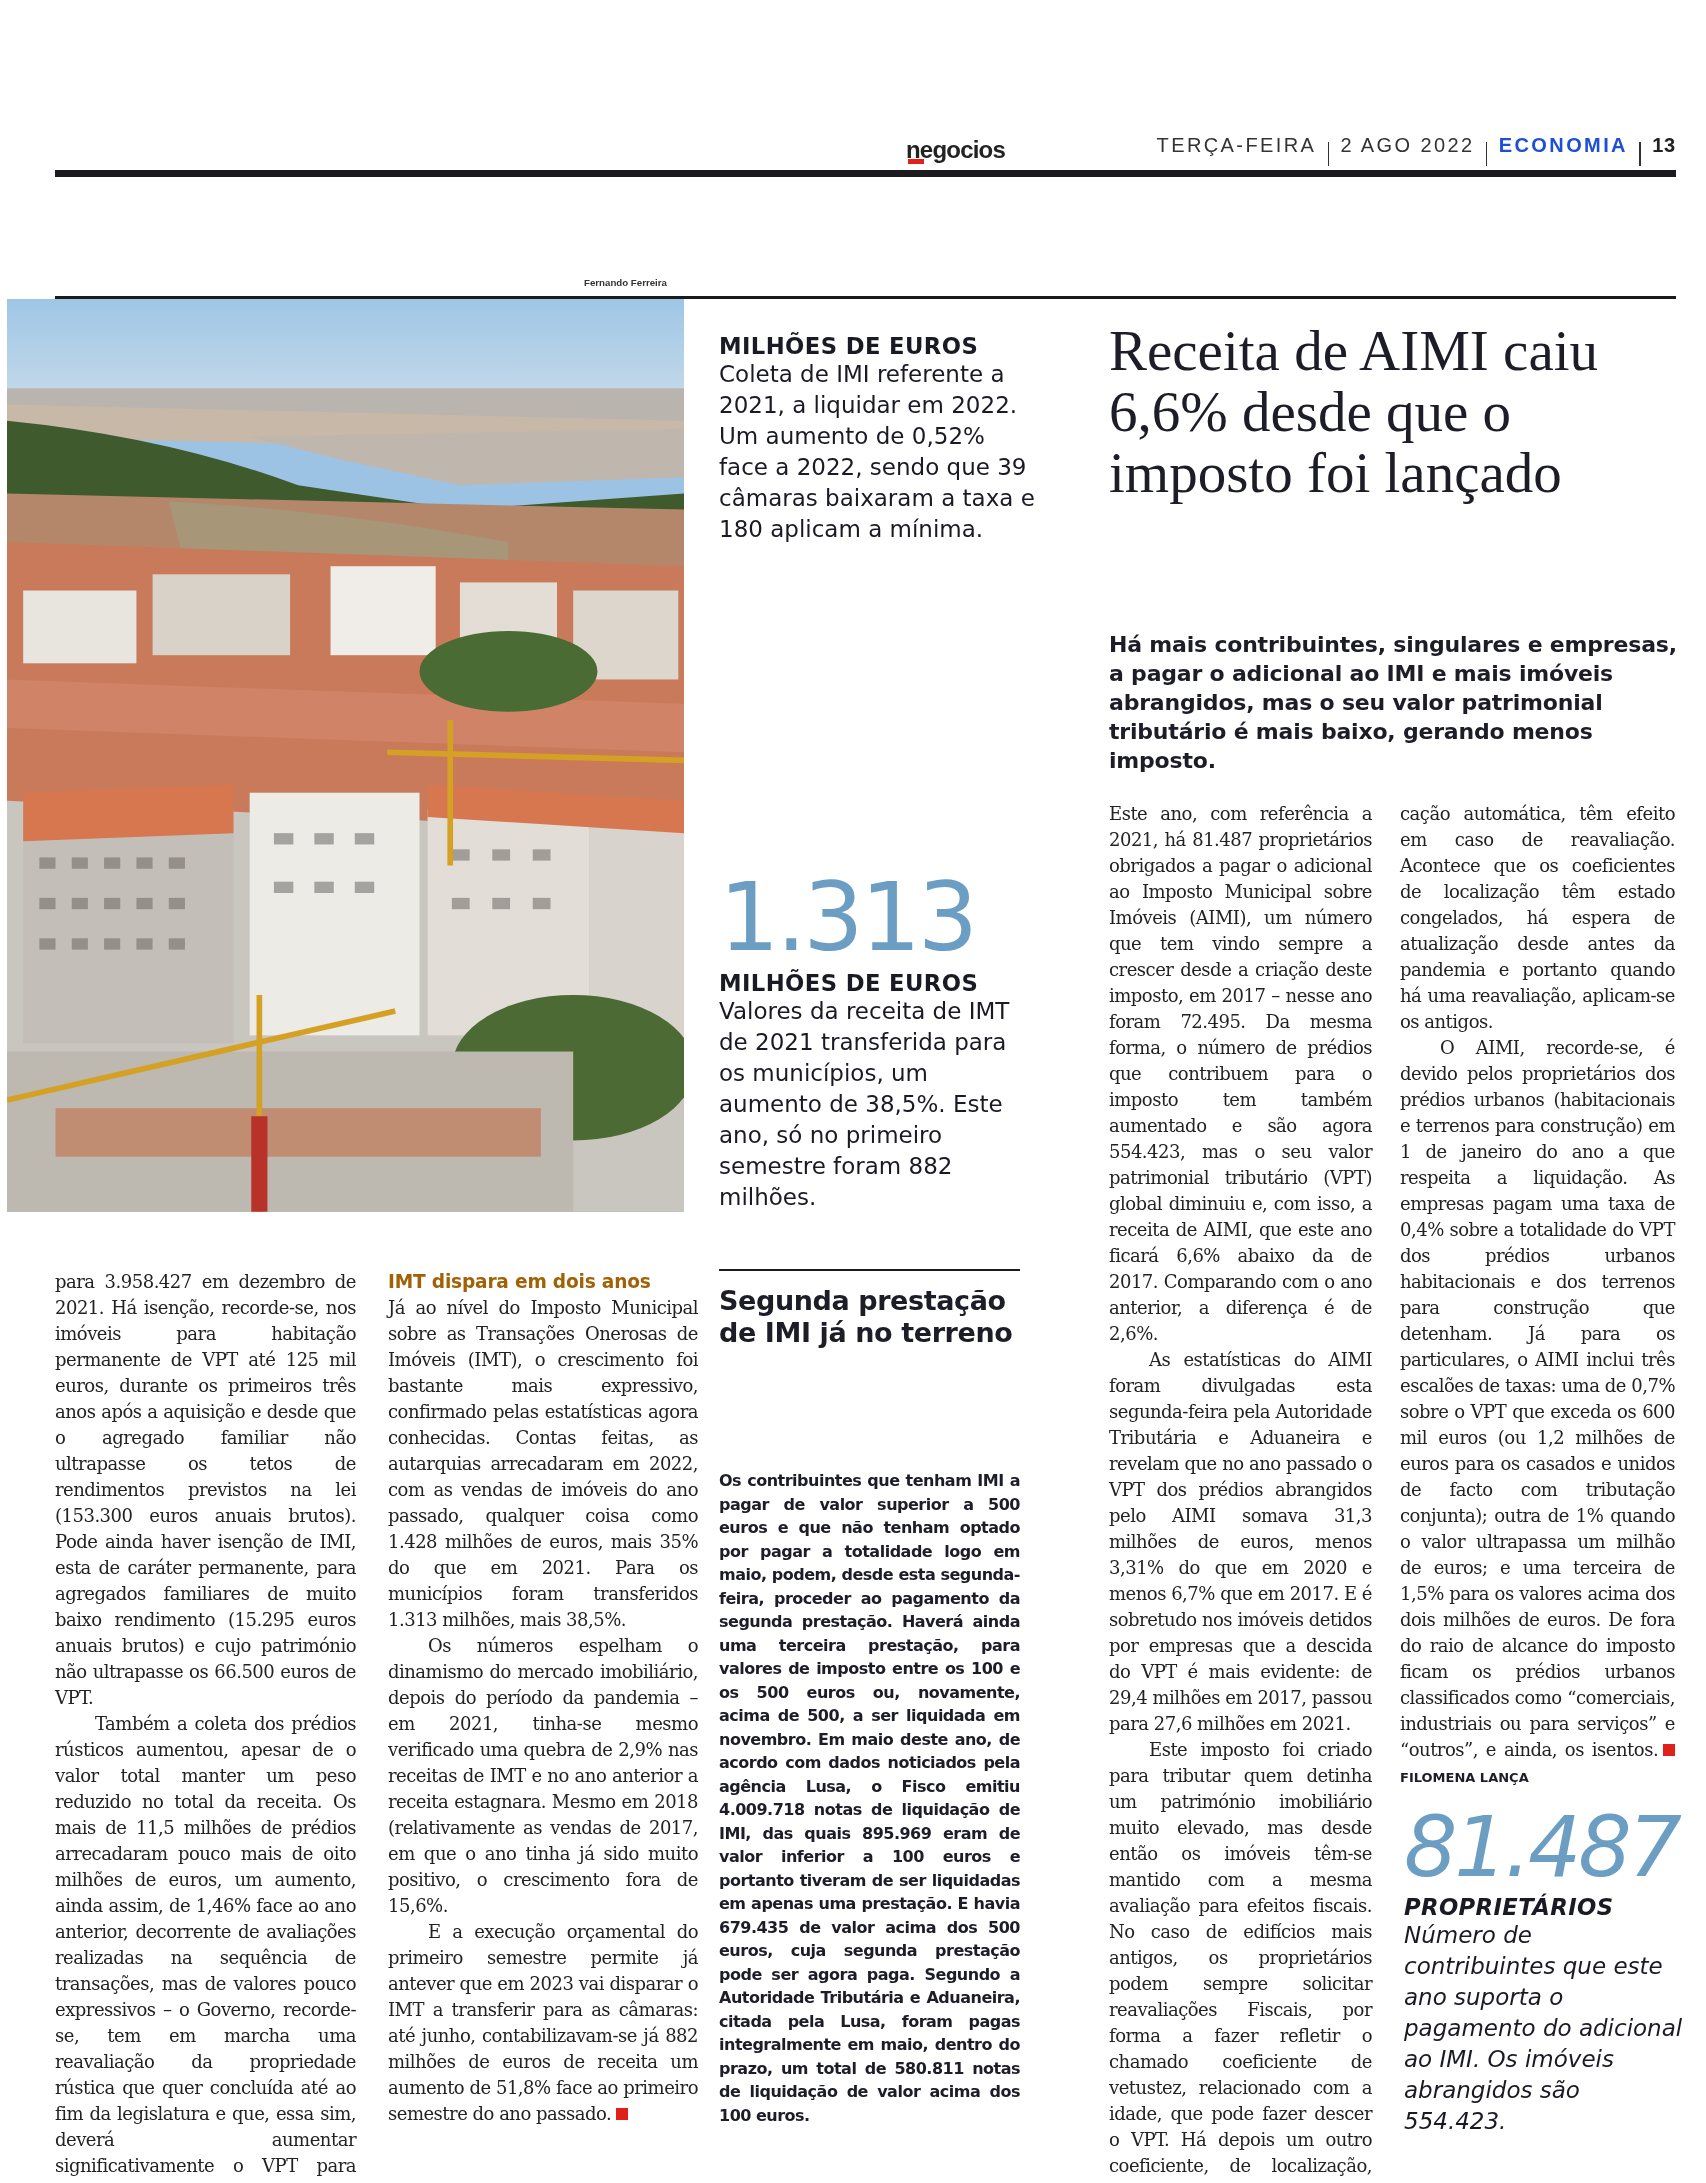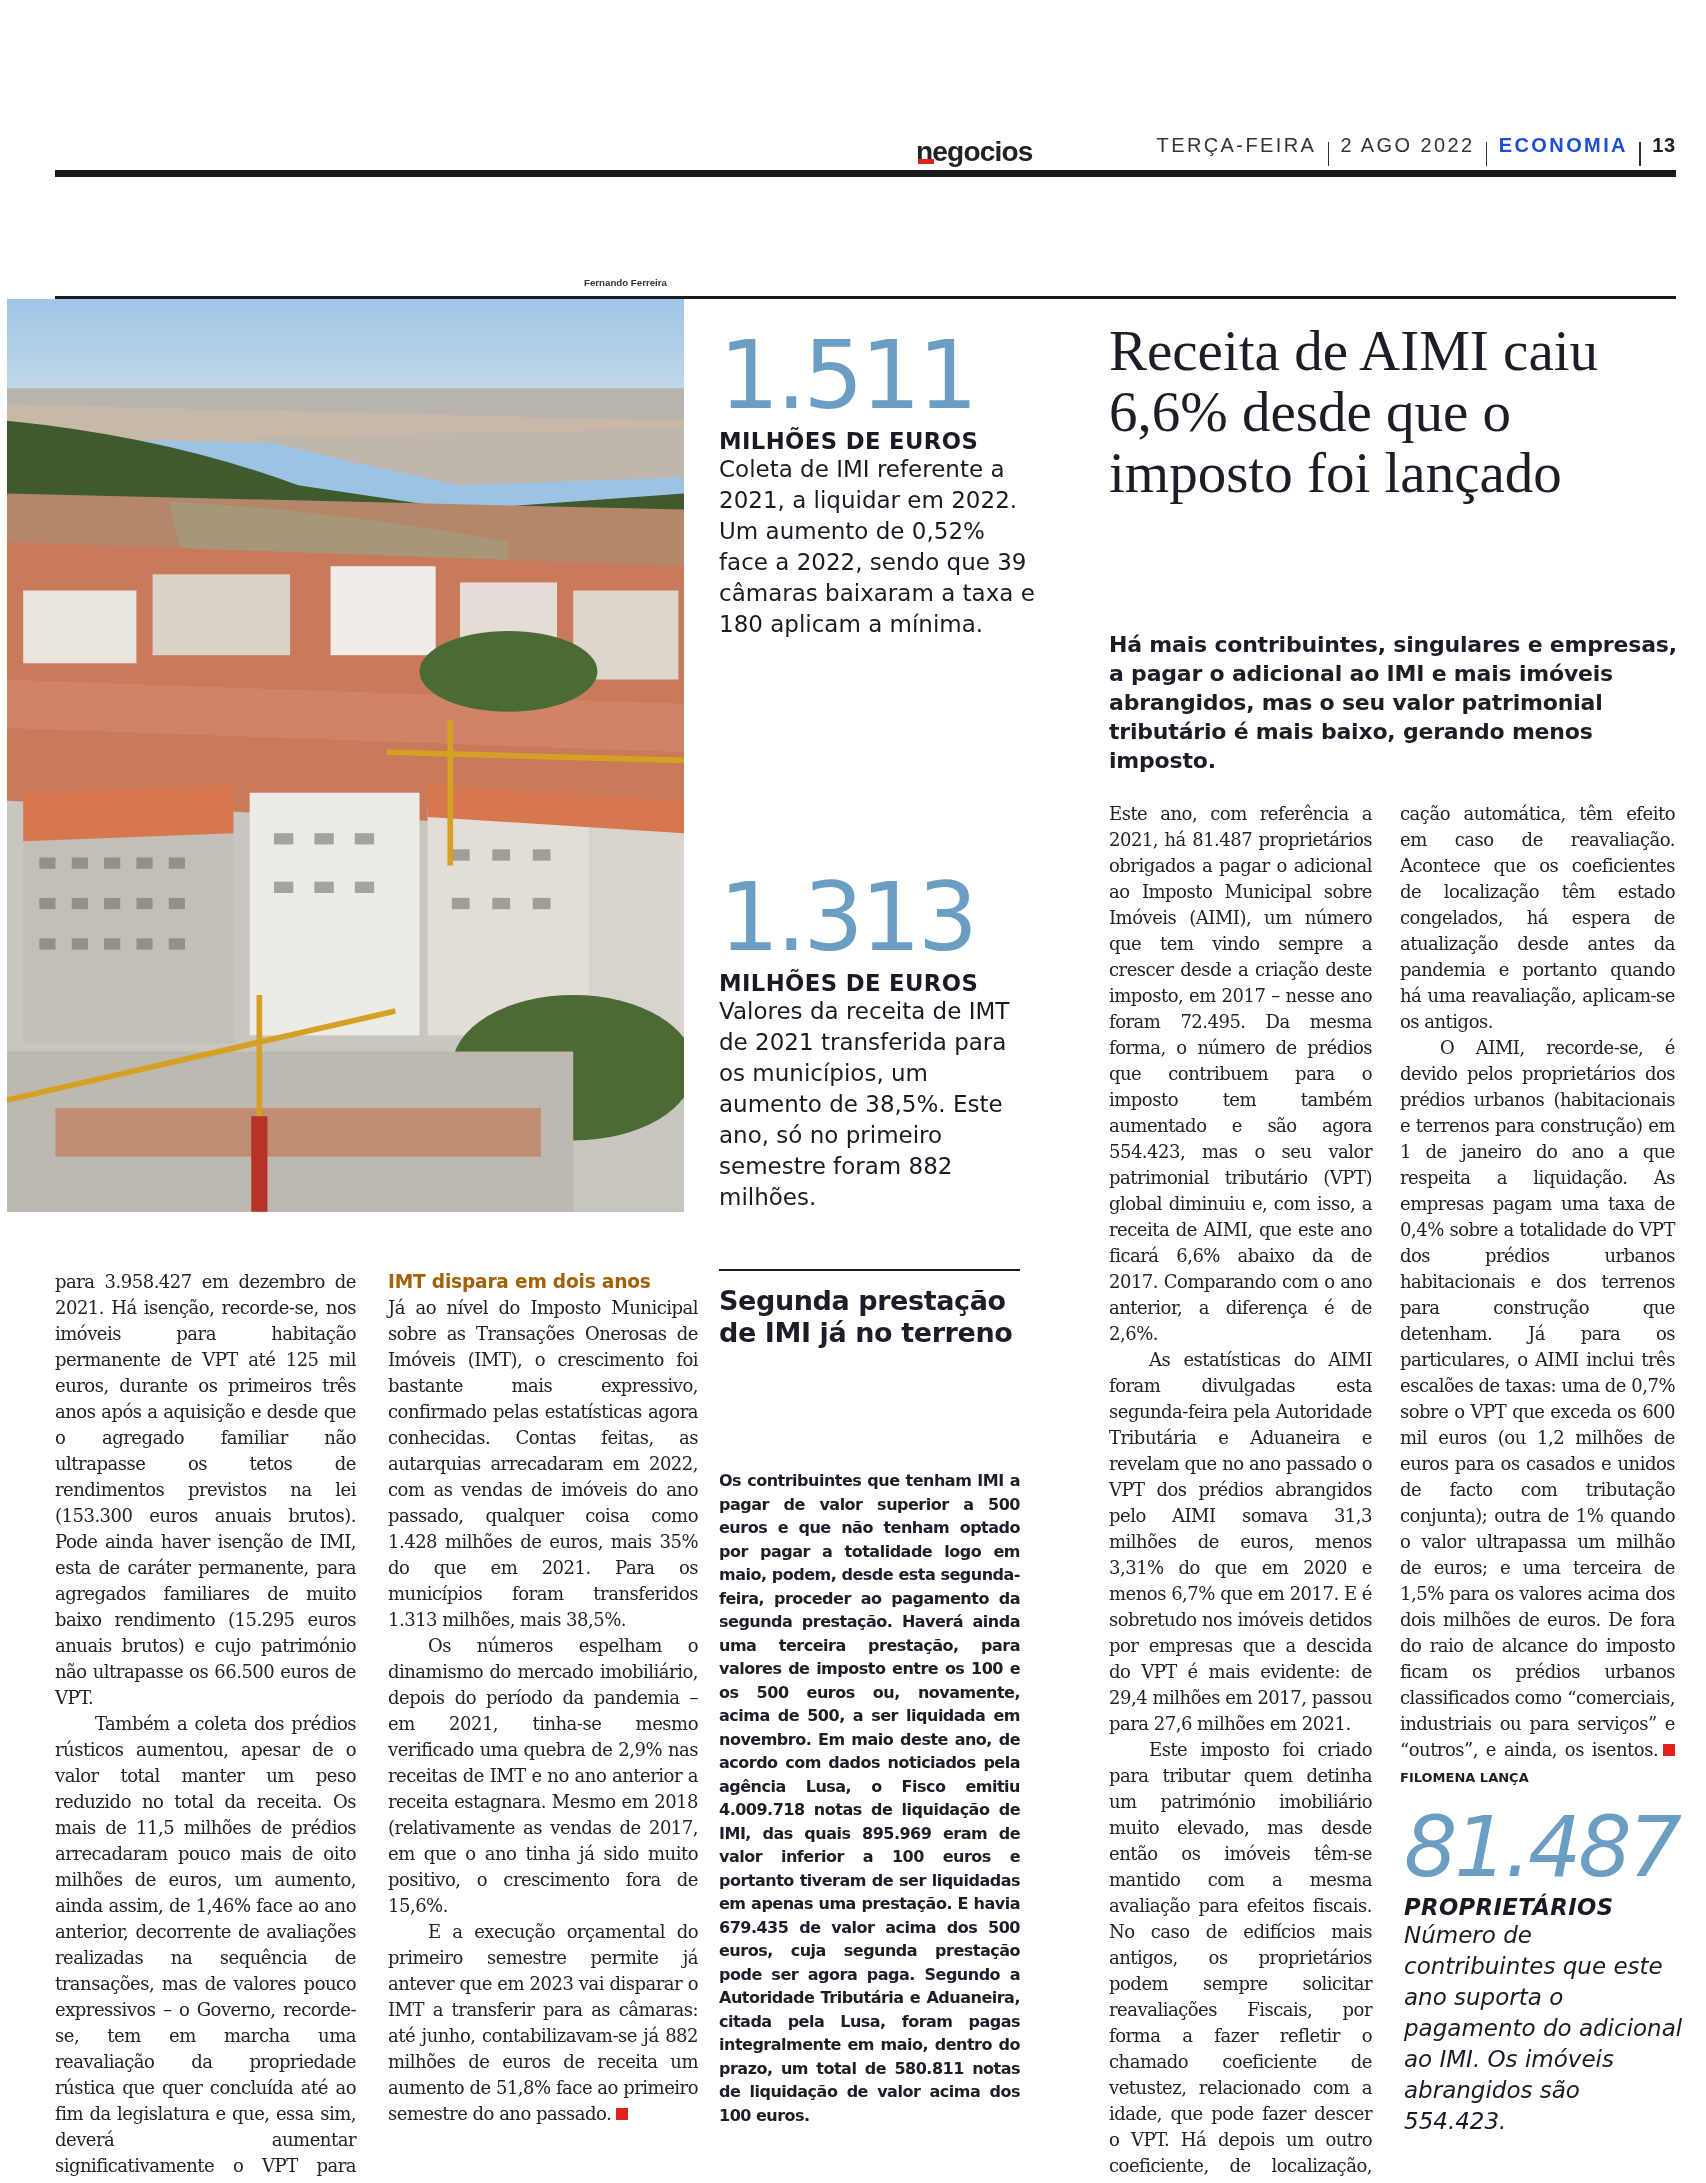--- a/index.html
+++ b/index.html
@@ -1,20 +1,20 @@
 <!DOCTYPE html>
 <html style="font-size:13px"><head>
 <meta charset="utf-8">
 <style>
   html, body { margin:0; padding:0; background:#ffffff; }
   body { width:1707px; height:2183px; position:relative; overflow:hidden; color:#1a1a22; }
   .abs { position:absolute; }
 
   
-  #masthead { left:906px; top:136px; font-family:"Liberation Sans", sans-serif; font-weight:bold; font-size:28px; letter-spacing:-0.8px; color:#222;margin-left:10px; }
+  #masthead { left:906px; top:136px; font-family:"Liberation Sans", sans-serif; font-weight:bold; font-size:24px; letter-spacing:-0.8px; color:#222; }
   #masthead .brand-mark { position:absolute; left:1.6px; top:22.7px; width:16px; height:5.7px; background:#e0201a; }
   #hdr-right { right:31px; top:134px; font-family:Liberation Sans, sans-serif; font-size:20px; letter-spacing:2.4px; color:#333; display:flex; align-items:flex-start; }
   #hdr-right .sep { display:inline-block; width:1.6px; height:24px; background:#333; margin:8px 11.3px 0 11.3px; }
   #hdr-right .section { font-weight:bold; color:#1d4ed8; }
   #hdr-right .page { font-weight:bold; color:#222; letter-spacing:0.8px; }
   #hdr-rule { left:55px; top:170px; width:1621px; height:6.5px; background:#1b1b1f; }
 
   #credit { left:584px; top:277px; font-family:"Liberation Sans", sans-serif; font-size:9.7px; font-weight:bold; color:#333; }
   #top-rule { left:55px; top:296px; width:1621px; height:3.2px; background:#1b1b1f; }
 
@@ -139,21 +139,20 @@
       <line x1="312" y1="860" x2="312" y2="1128"></line>
       <line x1="0" y1="990" x2="480" y2="880"></line>
       <line x1="548" y1="520" x2="548" y2="700"></line>
       <line x1="470" y1="560" x2="837" y2="570"></line>
     </g>
     <rect x="302" y="1010" width="20" height="118" fill="#b8322a"></rect>
   </svg>
 </div>
 
 <div id="stat1" class="abs">
-  <div class="stat-num" style="font-size:95px;">1.511</div>
   <div class="stat-label" style="margin-top:4.9px;">MILHÕES DE EUROS</div>
   <div class="stat-text">Coleta de IMI referente a 2021, a liquidar em 2022. Um aumento de 0,52% face a 2022, sendo que 39 câmaras baixaram a taxa e 180 aplicam a mínima.</div>
 </div>
 
 <div id="stat2" class="abs">
   <div class="stat-num" style="font-size:95px;">1.313</div>
   <div class="stat-label" style="margin-top:4.9px;">MILHÕES DE EUROS</div>
   <div class="stat-text">Valores da receita de IMT de 2021  transferida para os municípios, um aumento de 38,5%. Este ano, só no primeiro semestre foram 882 milhões.</div>
 </div>
 

